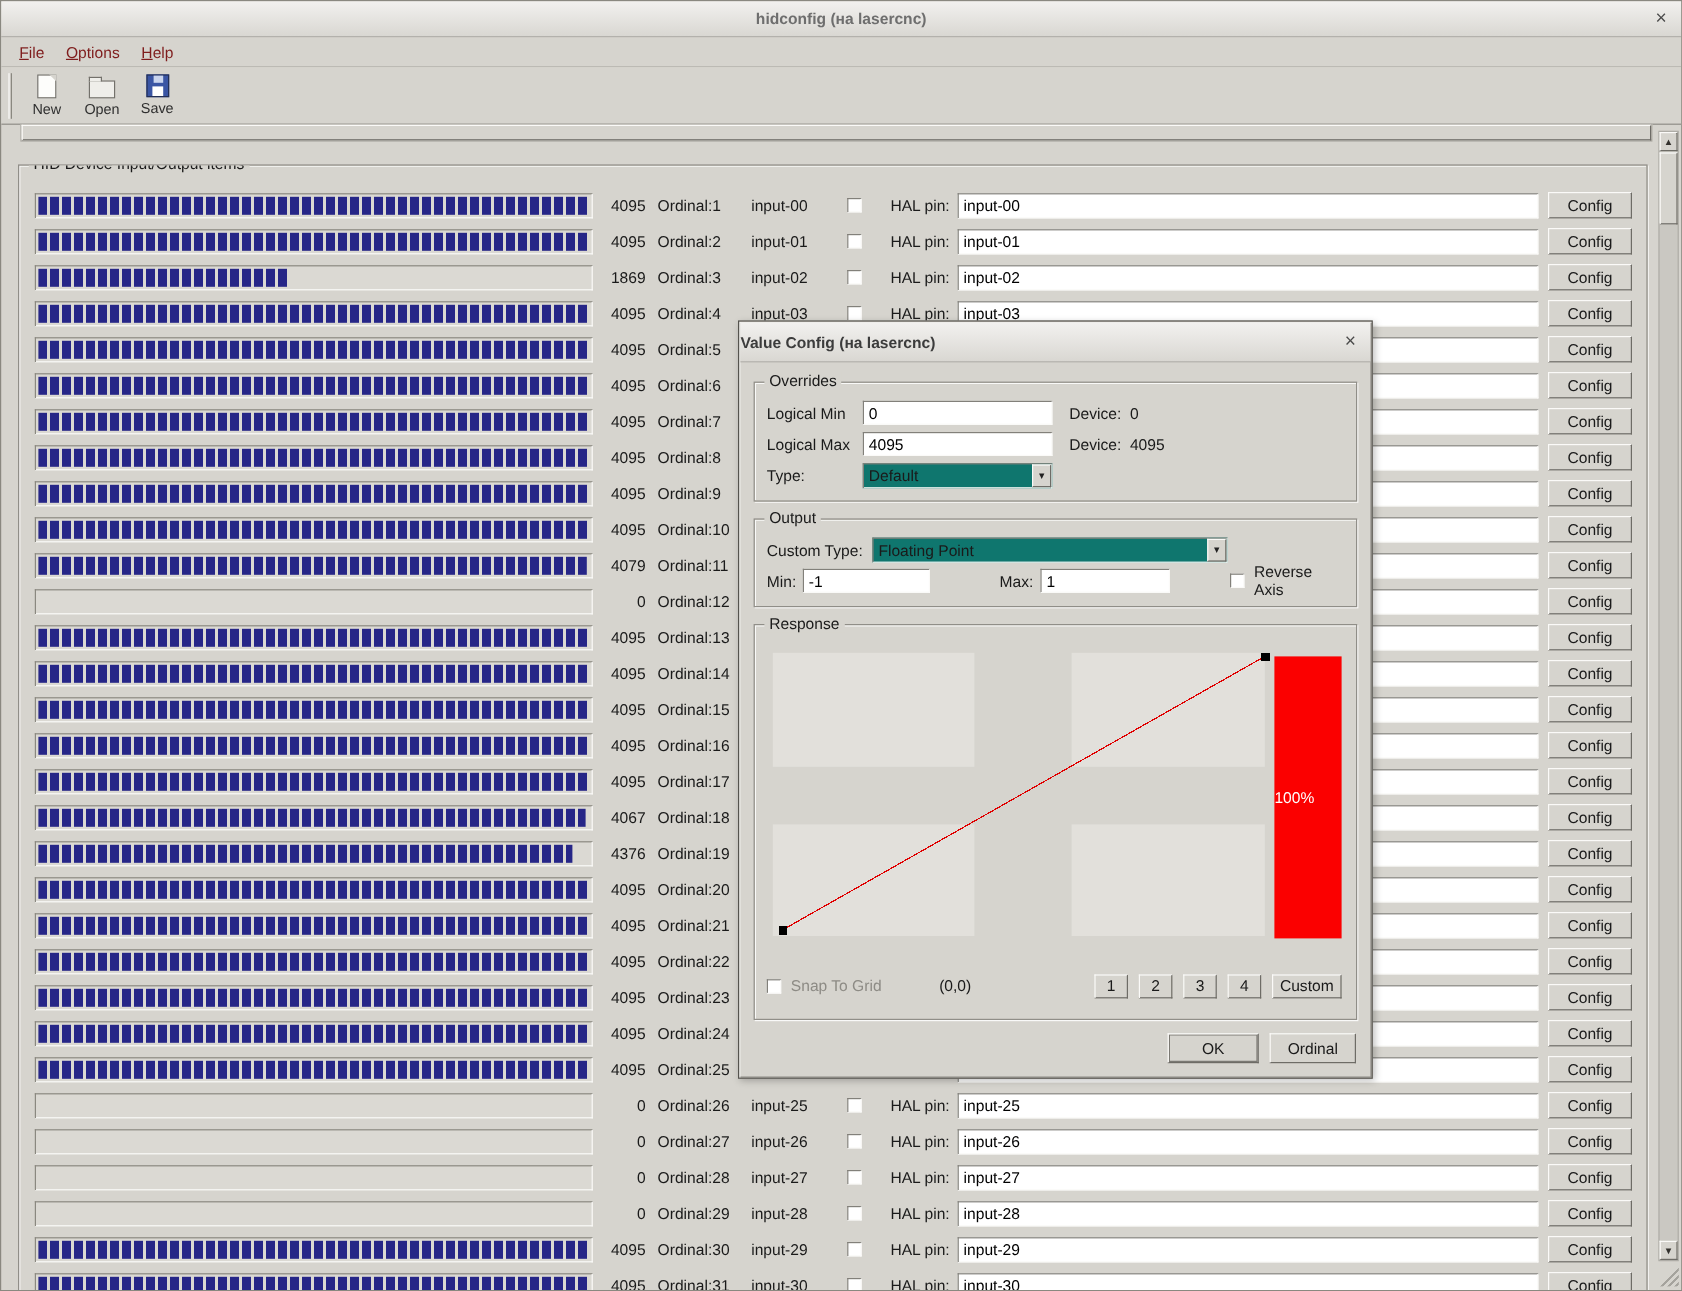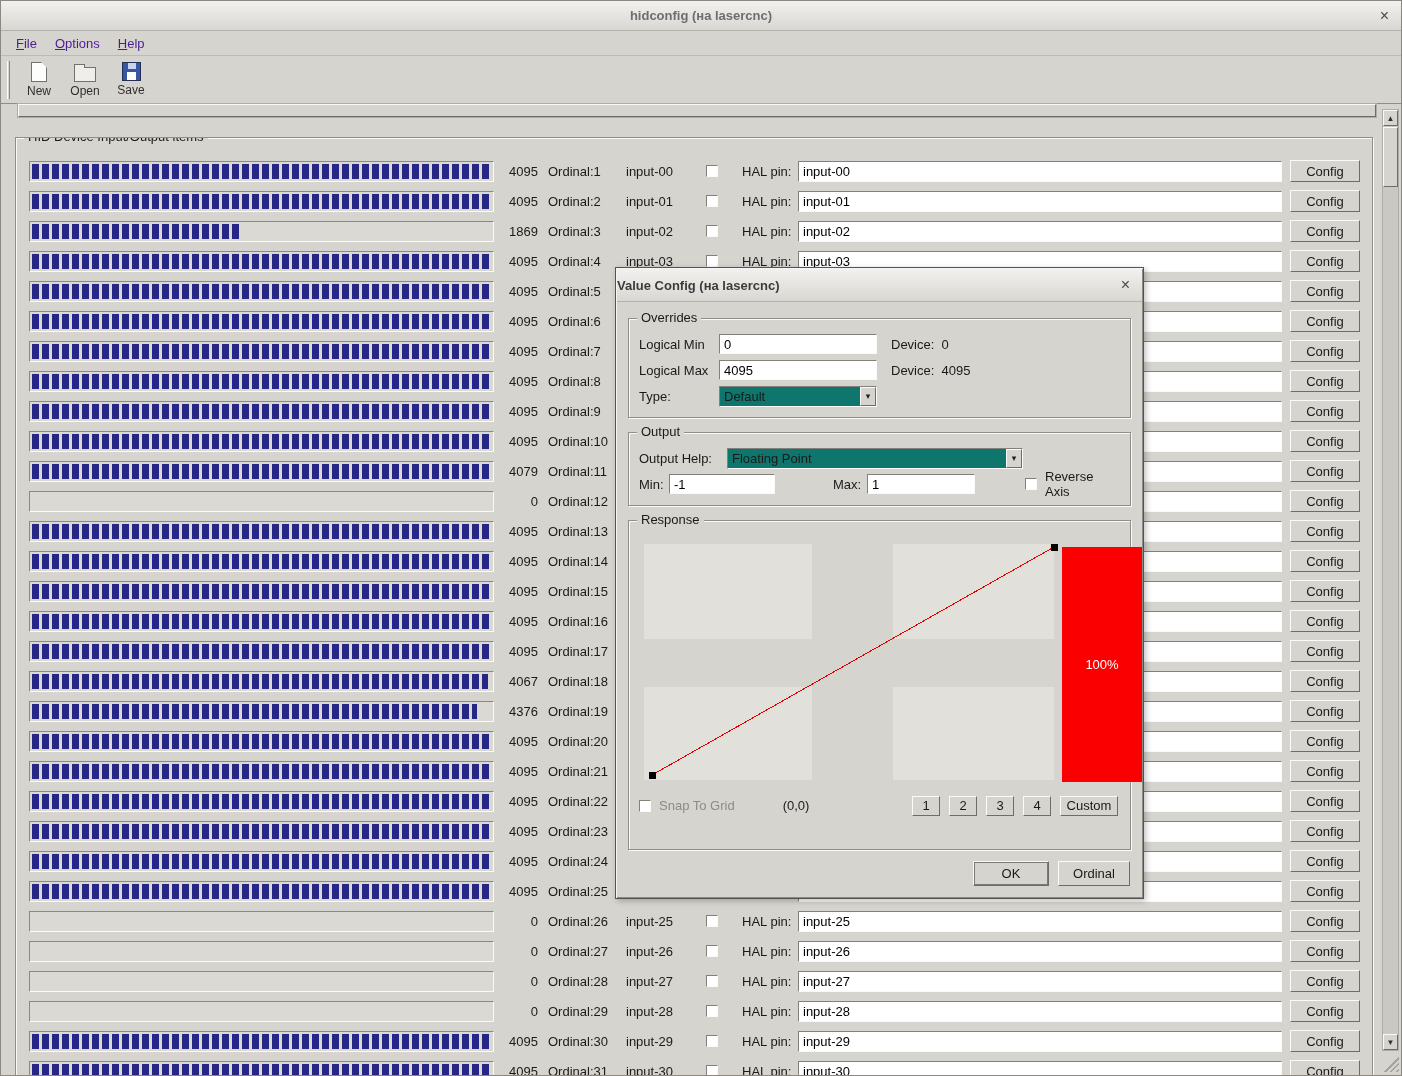--- a/index.html
+++ b/index.html
@@ -22,21 +22,21 @@
     border-bottom: 1px solid #b3b1ac;
     display:flex; align-items:center; justify-content:center;
     font-weight:bold; color:#6e6e6e;
   }
   .titlebar .close, .dlg-title .close {
     position:absolute; right:12px; top:50%; transform:translateY(-50%);
     color:#4a4a4a; font-size:16px; font-weight:normal; cursor:default; line-height:1;
   }
   
   .menubar { height:25px; display:flex; align-items:center; padding-left:6px; background:#d6d4ce; border-bottom:1px solid #bcbab4; }
-  .menu-item { padding:3px 9px; color:#4c1d95; }
+  .menu-item { padding:3px 9px; color:#7f1d1d; }
   .menu-item::first-letter { text-decoration: underline; }
   
   .toolbar { height:48px; display:flex; align-items:center; padding:2px 4px; background:#d6d4ce; border-bottom:1px solid #8f8d87; }
   .tb-handle { width:3px; height:38px; border-left:1px solid #fbfaf8; border-right:1px solid #8a8880; margin:0 6px 0 2px; }
   .tb-btn { width:46px; height:44px; display:flex; flex-direction:column; align-items:center; justify-content:center; gap:2px; font-size:12px; color:#2f2f2f; background:transparent; border:1px solid transparent; }
   .icon-new { width:16px; height:20px; background:#fdfdfb; border:1px solid #73716b; position:relative; }
   .icon-new::after { content:""; position:absolute; right:-1px; top:-1px; width:0; height:0; border-style:solid; border-width:0 6px 6px 0; border-color:transparent #d6d4ce transparent transparent; }
   .icon-open { width:22px; height:15px; background:#efeeea; border:1px solid #73716b; position:relative; margin-top:5px; }
   .icon-open::before { content:""; position:absolute; top:-4px; left:-1px; width:9px; height:3px; background:#efeeea; border:1px solid #73716b; border-bottom:none; }
   .icon-save { width:19px; height:19px; background:#3a55a4; border:1px solid #232f55; position:relative; }
@@ -101,24 +101,24 @@
     border-top:1px solid #fbfaf8; border-left:1px solid #fbfaf8; border-right:1px solid #6e6c66; border-bottom:1px solid #6e6c66; }
   .resp-group { height:330px; padding-top:8px; }
   .cbl { margin-left:8px; }
   .graph { position:relative; margin:8px 0 0 2px; width:483px; height:250px; }
   .quad { position:absolute; background:#e2e0db; }
   .q-tl { left:3px;   top:7px;   width:168px; height:95px; }
   .q-tr { left:252px; top:7px;   width:161px; height:95px; }
   .q-bl { left:3px;   top:150px; width:168px; height:93px; }
   .q-br { left:252px; top:150px; width:161px; height:93px; }
   .curve { position:absolute; left:0; top:0; z-index:2; }
-  .outbar { position:absolute; left:421px; top:10px; width:80px; height:235px; background:#fb0000; z-index:3;
-    display:flex; align-items:center; justify-content:center; }
+  .outbar { position:absolute; left:421px; top:10px; width:56px; height:235px; background:#fb0000; z-index:3;
+    display:flex; align-items:center; }
   .outbar-label { color:#fff; font-size:13px; }
-  .graph-controls { display:flex; align-items:center; margin-top:8px; height:21px; }
+  .graph-controls { display:flex; align-items:center; margin-top:24px; height:21px; }
   .snap-label { margin-left:8px; color:#8d8b85; }
   .origin { margin-left:48px; }
   .pt-btns { margin-left:auto; display:flex; gap:9px; margin-right:2px; }
   .pt-btn { width:28px; height:20px; }
   .custom-btn { width:58px; height:20px; }
   .dlg-actions { position:absolute; right:13px; bottom:12px; display:flex; gap:9px; }
   .ok-btn { width:76px; height:25px; box-shadow: inset 0 0 0 1px #7b7973; }
   .cancel-btn { width:72px; height:25px; }
 </style>
 </head>
@@ -562,21 +562,21 @@
       <div class="combo w158">
         <span class="combo-text">Default</span>
         <span class="combo-btn">▾</span>
       </div>
     </div>
   </div>
 
   <div class="group dlg-group" style="margin-top:14px;">
     <span class="legend">Output</span>
     <div class="frow">
-      <span class="flab w88">Output Help:</span>
+      <span class="flab w88">Custom Type:</span>
       <div class="combo w296">
         <span class="combo-text">Floating Point</span>
         <span class="combo-btn">▾</span>
       </div>
     </div>
     <div class="frow">
       <span class="flab" style="width:30px">Min:</span>
       <input class="tin w106" type="text" value="-1" style="">
       <span class="flab" style="width:34px; margin-left:58px">Max:</span>
       <input class="tin w108" type="text" value="1" style="">

